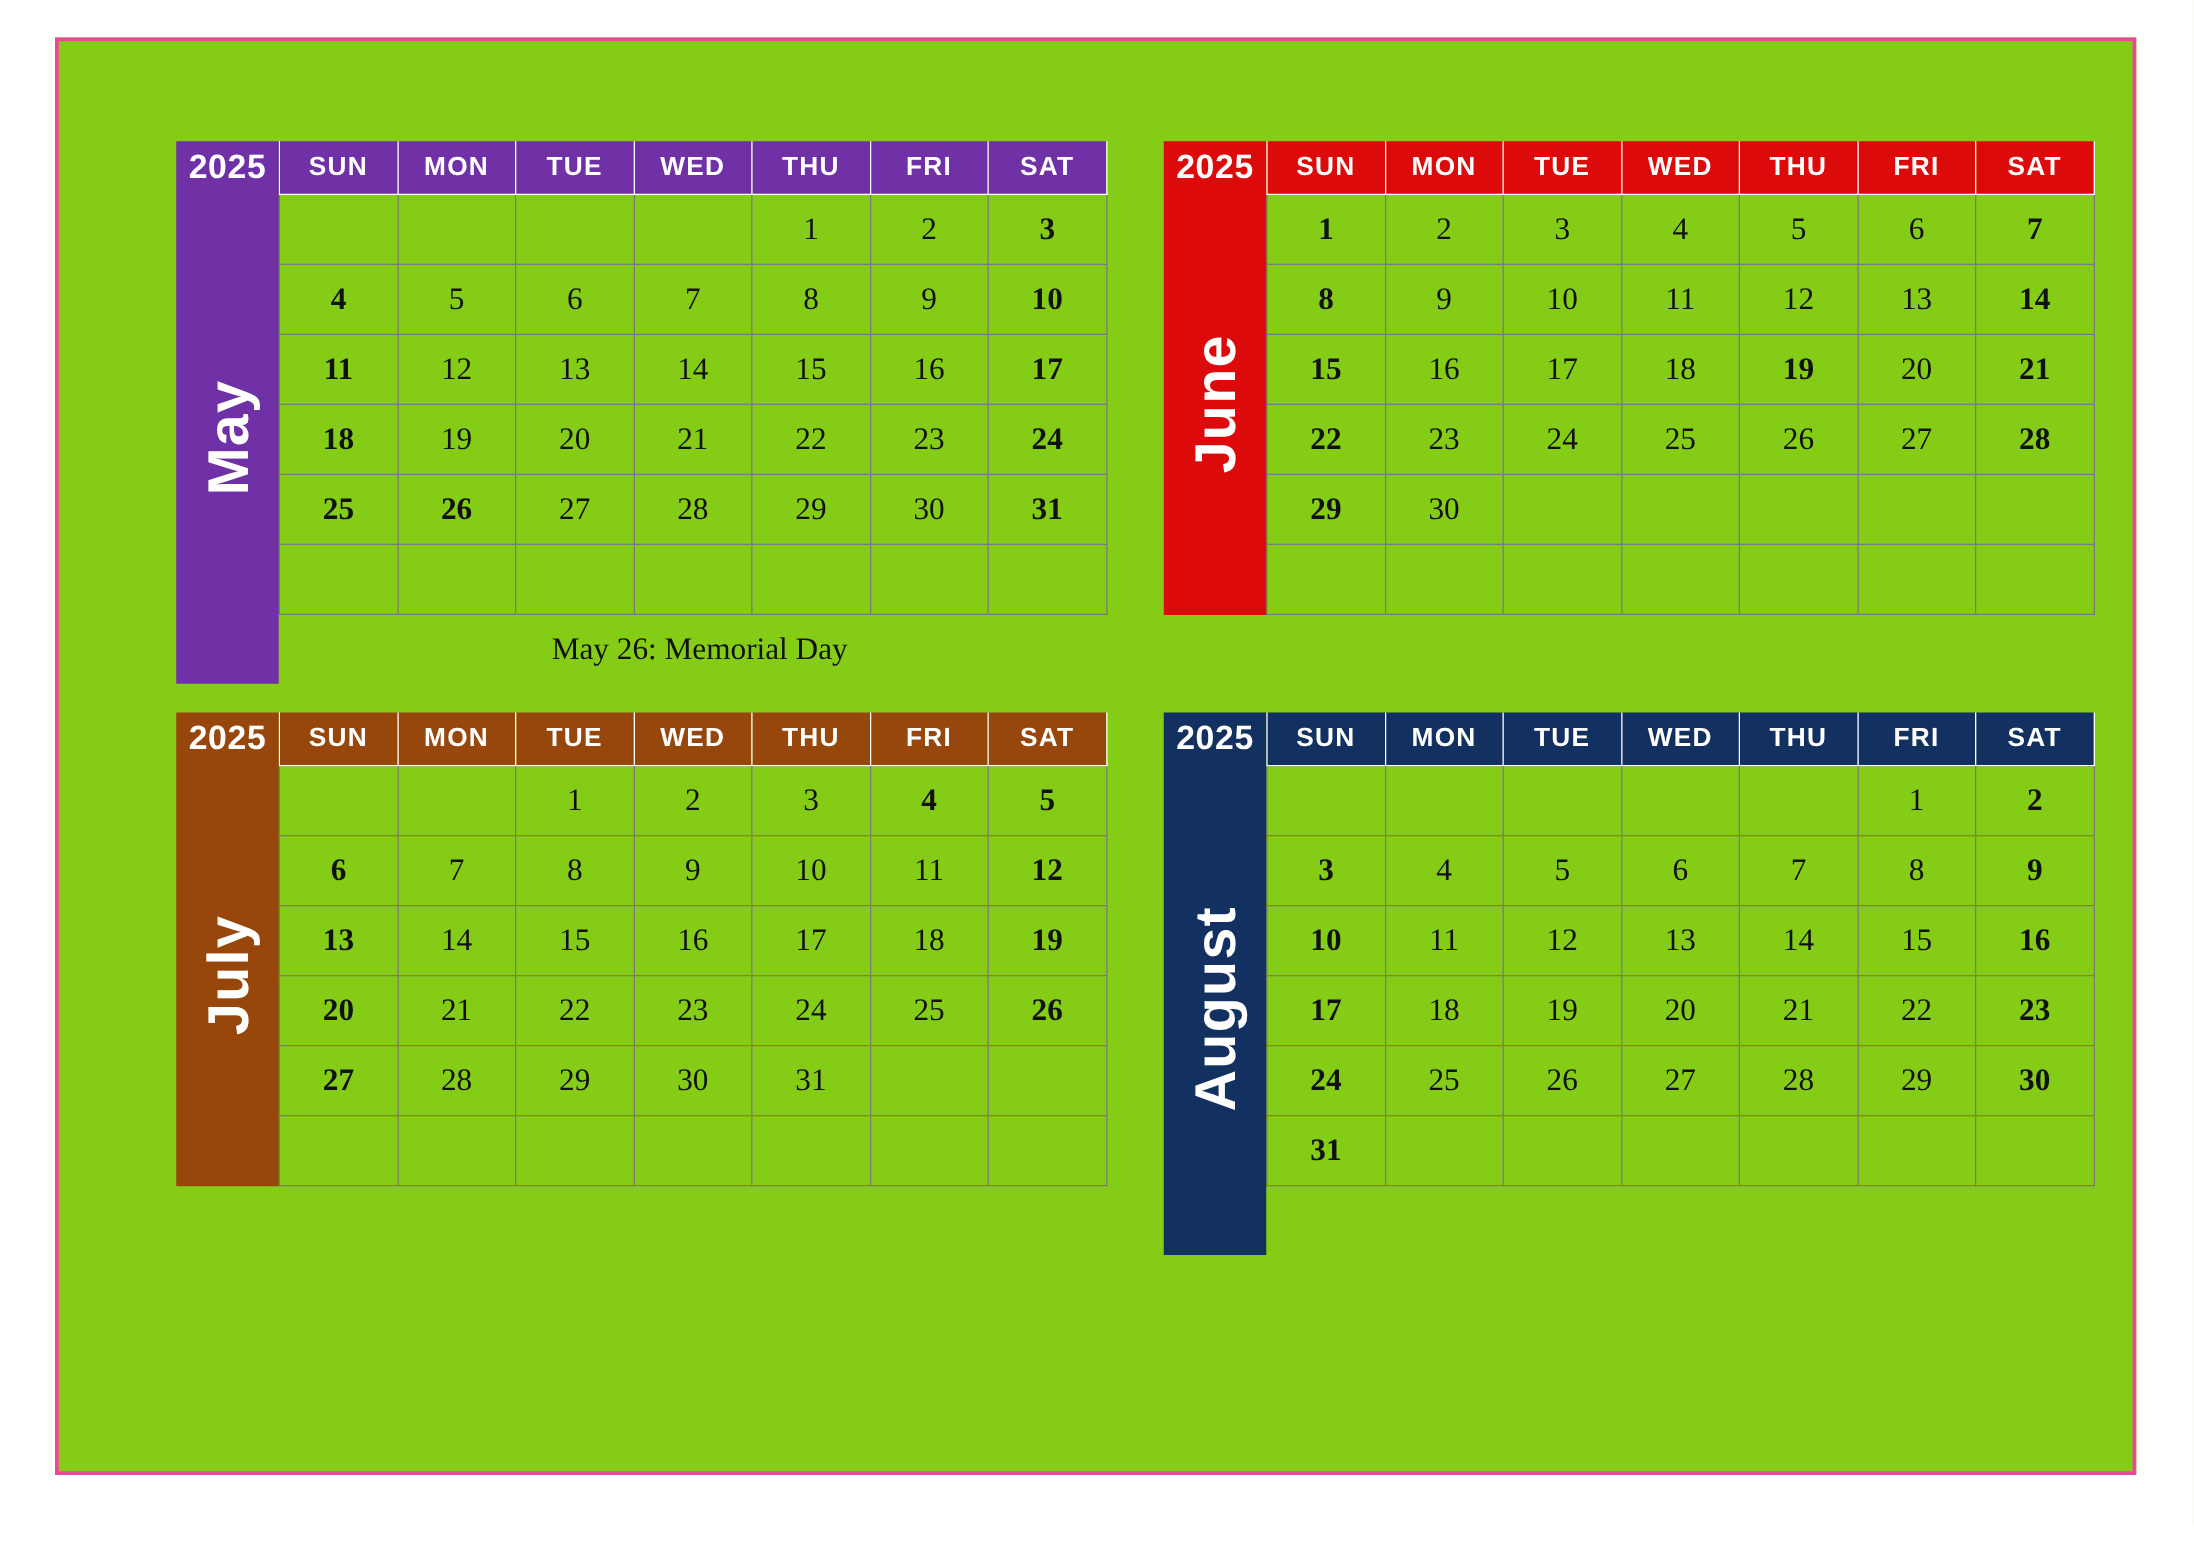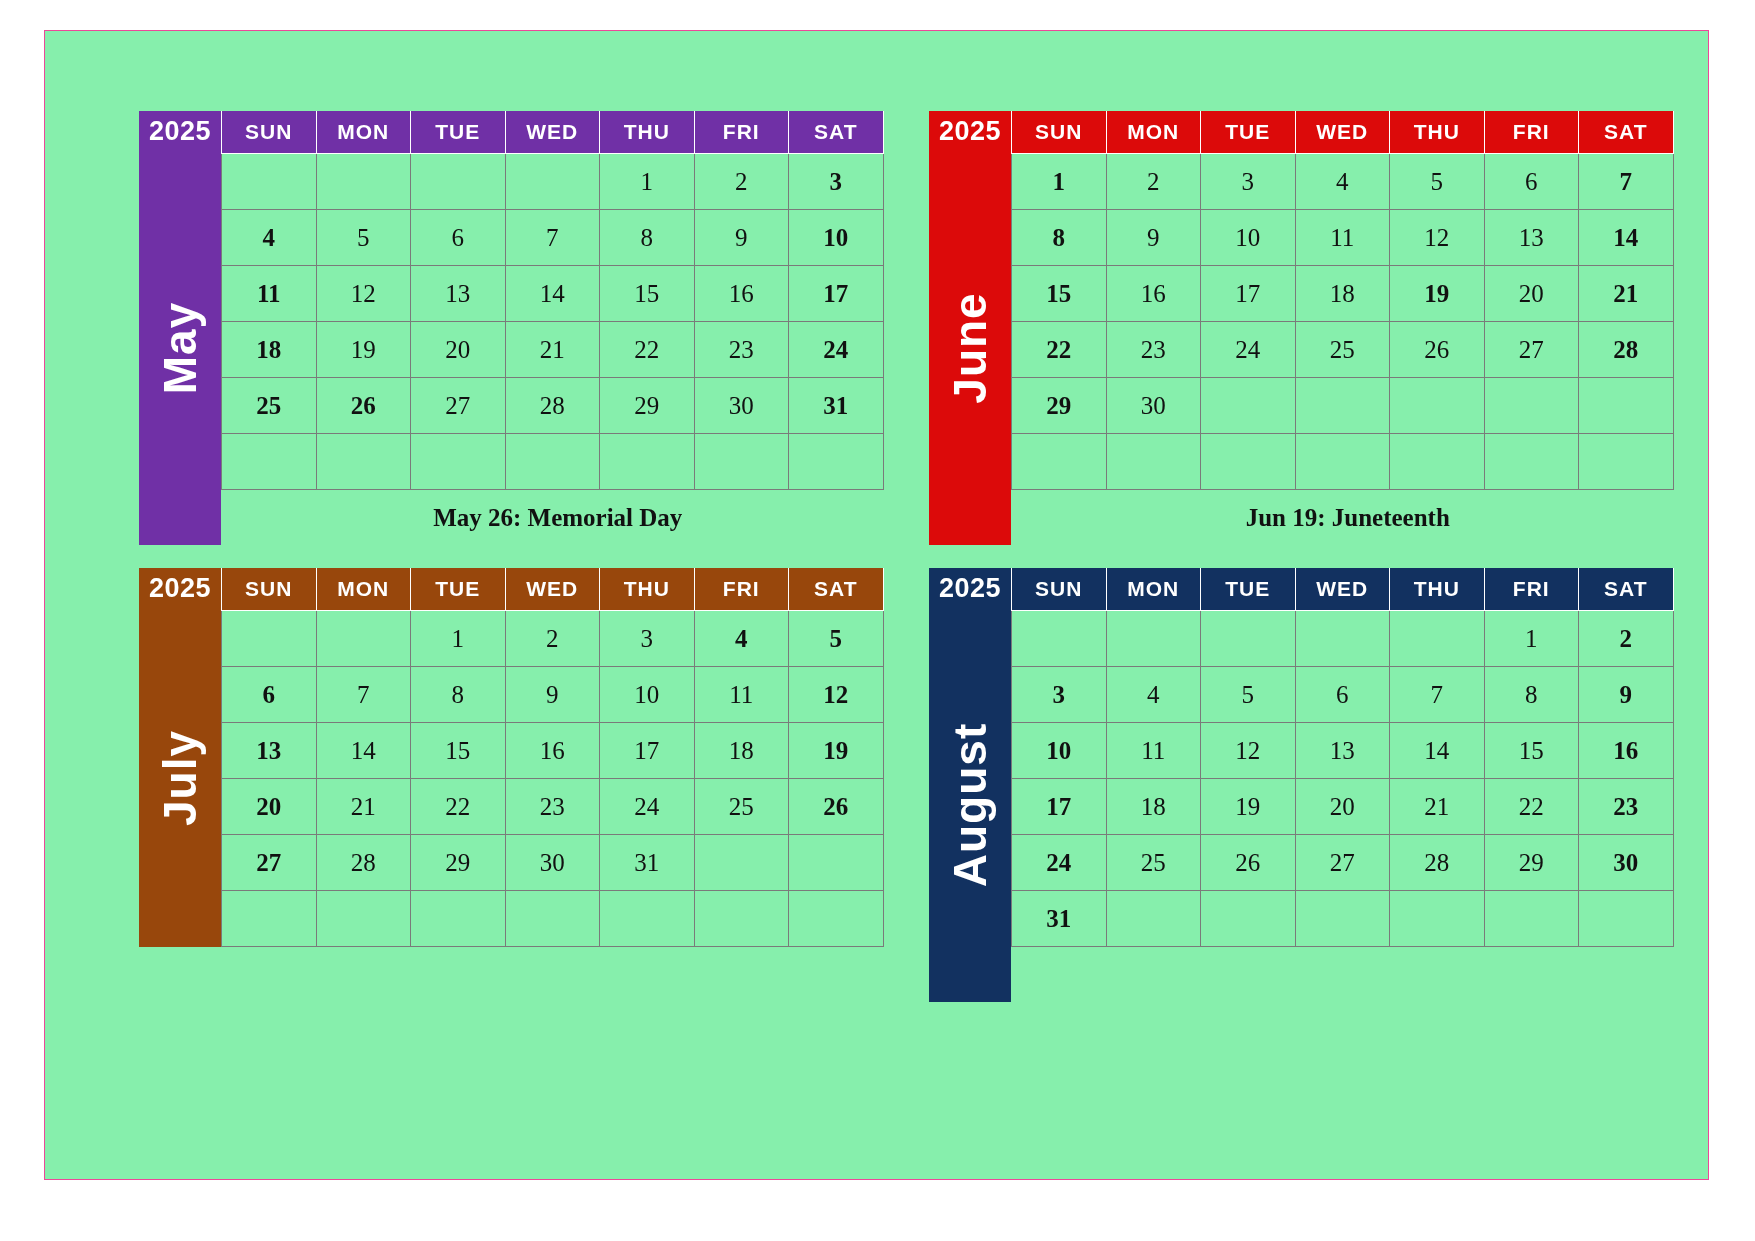--- a/index.html
+++ b/index.html
@@ -12,23 +12,23 @@
     height: 1241px;
     font-family: "Liberation Serif", serif;
     position: relative;
   }
   .page {
     position: absolute;
     left: 44px;
     top: 30px;
     width: 1665px;
     height: 1150px;
-    border: 1px solid #ec4899;
+    border: 3px solid #ec4899;
     box-sizing: border-box;
-    background: #86efac;
+    background: #84cc16;
   }
   .grid {
     position: absolute;
     left: 0;
     top: 0;
     width: 100%;
     height: 100%;
   }
   .cal {
     position: absolute;
@@ -109,21 +109,21 @@
     font-weight: bold;
   }
   td.holiday {
     color: #b00000;
     font-weight: bold;
   }
   td.note-cell {
     text-align: left;
     padding-left: 12px;
     font-size: 18px;
-    font-weight: bold;
+    font-weight: normal;
     color: #8b1414;
     height: 44px;
     border: none;
   }
   tr.note-row td {
     border-left: none;
     border-right: none;
     border-bottom: none;
   }
   .footer {
@@ -292,23 +292,20 @@
             </tr>
             <tr>
               <td></td>
               <td></td>
               <td></td>
               <td></td>
               <td></td>
               <td></td>
               <td></td>
             </tr>
-            <tr class="note-row">
-              <td class="note-cell" colspan="7">Jun 19: Juneteenth</td>
-            </tr>
           </tbody>
         </table>
       </div>
       <div class="cal cal-july">
         <div class="month-band" style="background: rgb(152, 71, 12);">
           <div class="month-year">2025</div>
           <div class="month-name">
             <span>July</span>
           </div>
         </div>

